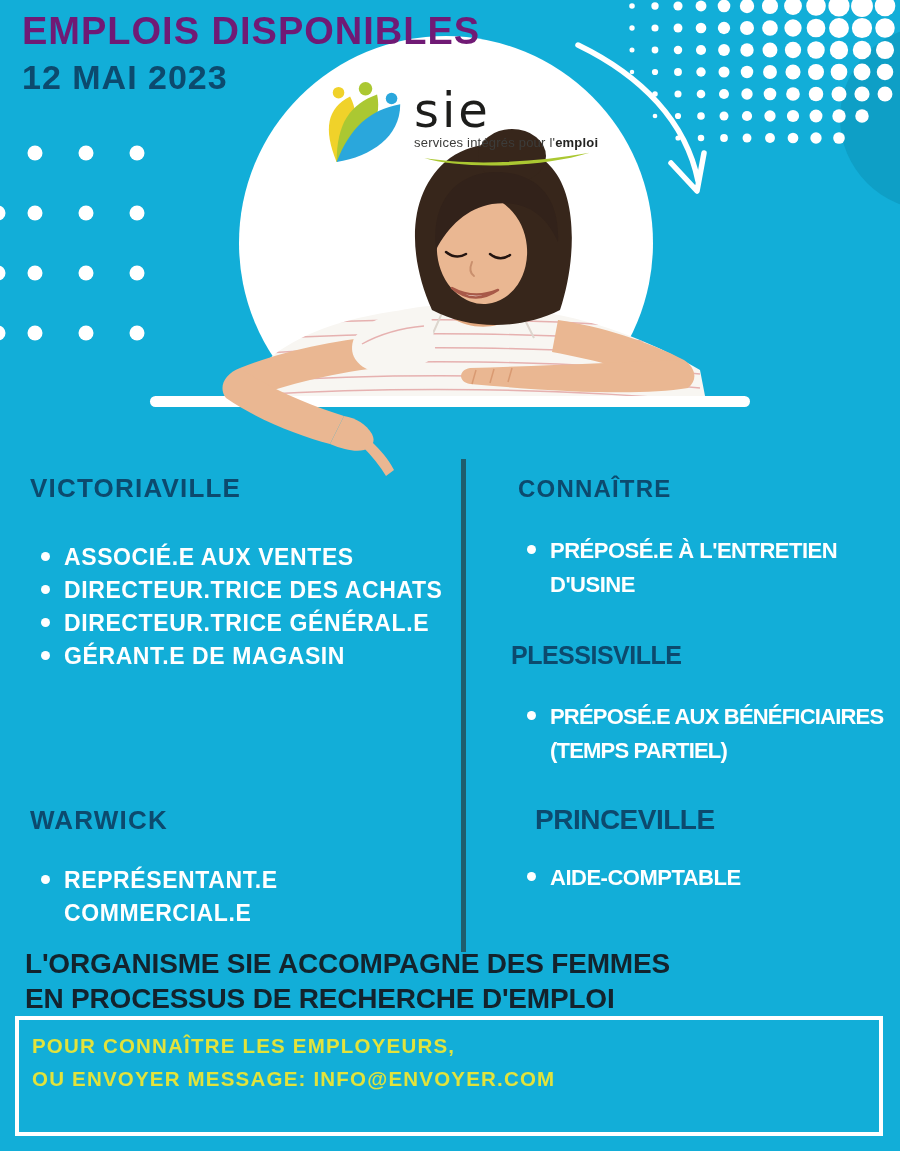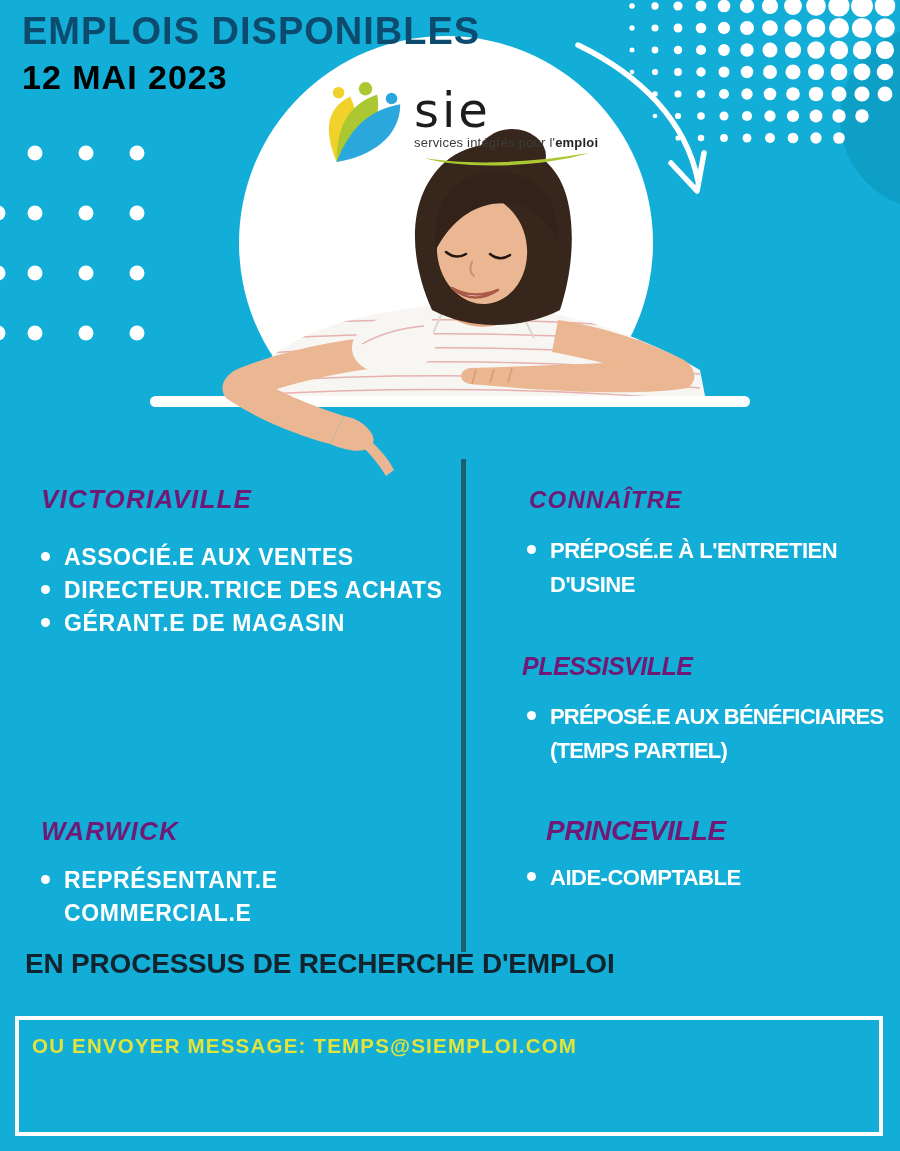--- a/index.html
+++ b/index.html
@@ -3,33 +3,33 @@
 <meta charset="utf-8">
 <style>
   html,body{margin:0;padding:0;background:#e8e8e8;}
   .poster{
     position:relative;width:900px;height:1151px;overflow:hidden;
     background:#12AED8;font-family:"Liberation Sans",sans-serif;
     -webkit-font-smoothing:antialiased;
   }
   .abs{position:absolute;}
   
-  .title{left:22px;top:10px;font-size:38px;font-weight:800;color:#0c4a6e;letter-spacing:1px;white-space:nowrap;}
-  .date{left:22px;top:58px;font-size:34px;font-weight:800;color:#000000;letter-spacing:1px;white-space:nowrap;}
+  .title{left:22px;top:10px;font-size:38px;font-weight:800;color:#701a75;letter-spacing:1px;white-space:nowrap;}
+  .date{left:22px;top:58px;font-size:34px;font-weight:800;color:#0c4a6e;letter-spacing:1px;white-space:nowrap;}
   
   .hero-svg{left:0;top:0;}
   .logo{left:300px;top:82px;display:flex;align-items:flex-start;z-index:5;}
   .logo-mark{width:106px;height:84px;flex:0 0 auto;}
   .logo-text{margin-left:8px;padding-top:6px;}
   .logo-name{font-family:"DejaVu Sans",sans-serif;font-size:48px;line-height:44px;font-weight:400;color:#1d1d1b;letter-spacing:3px;}
   .logo-tagline{font-size:13px;color:#3c3c3a;letter-spacing:.2px;margin-top:3px;white-space:nowrap;}
   .logo-tagline b{color:#232321;text-align:right;}
   .logo-swoosh{width:186px;height:16px;margin-top:1px;display:block;}
   
-  h2.city{position:absolute;margin:16px;color:#701a75;font-size:26px;font-weight:800;letter-spacing:1.2px;white-space:nowrap;font-style:italic;}
+  h2.city{position:absolute;margin:5px;color:#0c4a6e;font-size:26px;font-weight:800;letter-spacing:1.2px;white-space:nowrap;}
   ul.jobs{position:absolute;margin:0;padding:0;list-style:none;color:#ffffff;font-weight:800;}
   ul.jobs li{position:relative;padding-left:26px;}
   ul.jobs li::before{content:"";position:absolute;left:3px;top:11px;width:9px;height:9px;border-radius:50%;background:#ffffff;}
   .jobs-left{font-size:23px;line-height:33px;letter-spacing:.6px;width:415px;}
   .jobs-right{font-size:22px;line-height:34px;letter-spacing:-.5px;}
   #h-victoriaville{left:25px;top:468px;}
   #l-victoriaville{left:38px;top:541px;}
   #h-warwick{left:25px;top:800px;}
   #l-warwick{left:38px;top:864px;width:320px;}
   #h-becancour{left:513px;top:470px;font-size:24px;}
@@ -236,20 +236,21 @@
 
   <div class="abs title">EMPLOIS DISPONIBLES</div>
   <div class="abs date">12 MAI 2023</div>
 
   <div class="abs divider"></div>
 
   <h2 class="city" id="h-victoriaville">VICTORIAVILLE</h2>
   <ul class="jobs jobs-left" id="l-victoriaville">
     <li>ASSOCIÉ.E AUX VENTES</li>
     <li>DIRECTEUR.TRICE DES ACHATS</li>
+    <li>DIRECTEUR.TRICE GÉNÉRAL.E</li>
     <li>GÉRANT.E DE MAGASIN</li>
   </ul>
 
   <h2 class="city" id="h-warwick">WARWICK</h2>
   <ul class="jobs jobs-left" id="l-warwick">
     <li>REPRÉSENTANT.E COMMERCIAL.E</li>
   </ul>
 
   <h2 class="city" id="h-becancour">CONNAÎTRE</h2>
   <ul class="jobs jobs-right" id="l-becancour">
@@ -260,20 +261,22 @@
   <ul class="jobs jobs-right" id="l-plessisville">
     <li>PRÉPOSÉ.E AUX BÉNÉFICIAIRES (TEMPS PARTIEL)</li>
   </ul>
 
   <h2 class="city" id="h-princeville">PRINCEVILLE</h2>
   <ul class="jobs jobs-right" id="l-princeville">
     <li>AIDE-COMPTABLE</li>
   </ul>
 
   <div class="abs headline">
+    <div>L'ORGANISME SIE ACCOMPAGNE DES FEMMES</div>
     <div>EN PROCESSUS DE RECHERCHE D'EMPLOI</div>
   </div>
 
   <div class="abs contact">
-    <div>OU ENVOYER MESSAGE: TEMPS@SIEMPLOI.COM</div>
+    <div>POUR CONNAÎTRE LES EMPLOYEURS,</div>
+    <div>OU ENVOYER MESSAGE: INFO@ENVOYER.COM</div>
   </div>
 
 </div>
 
 </body></html>

